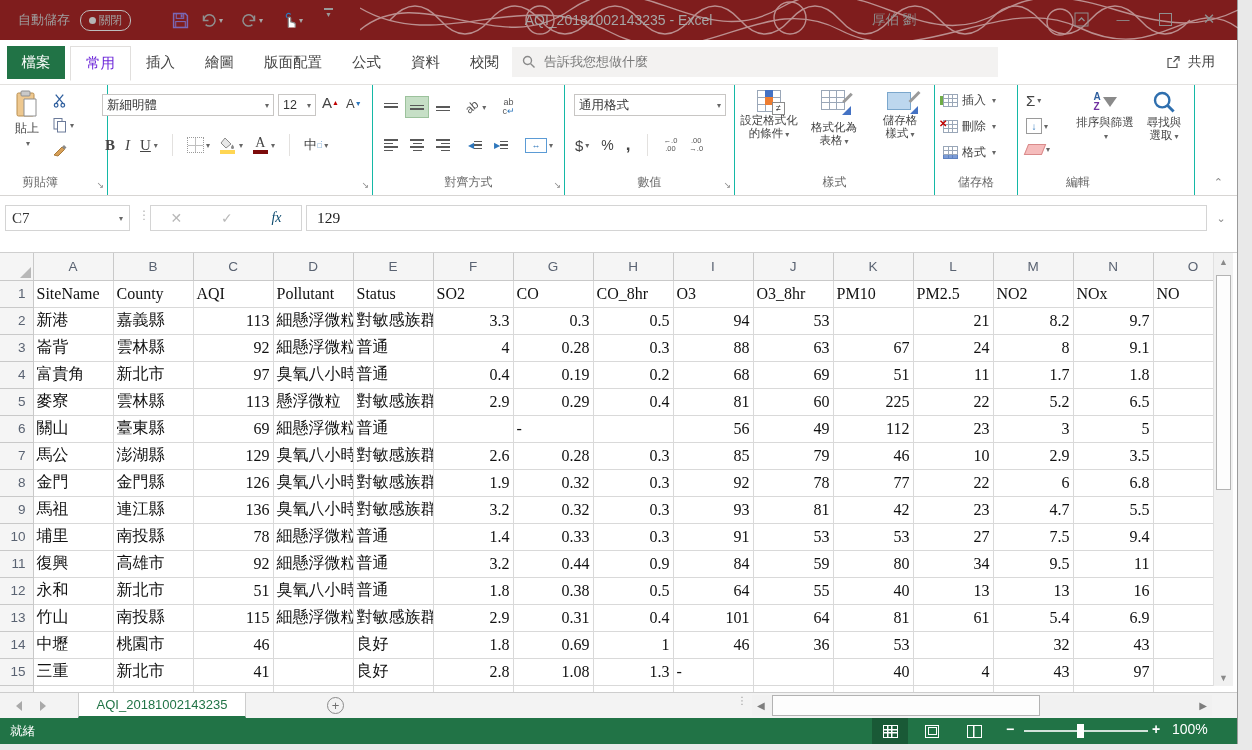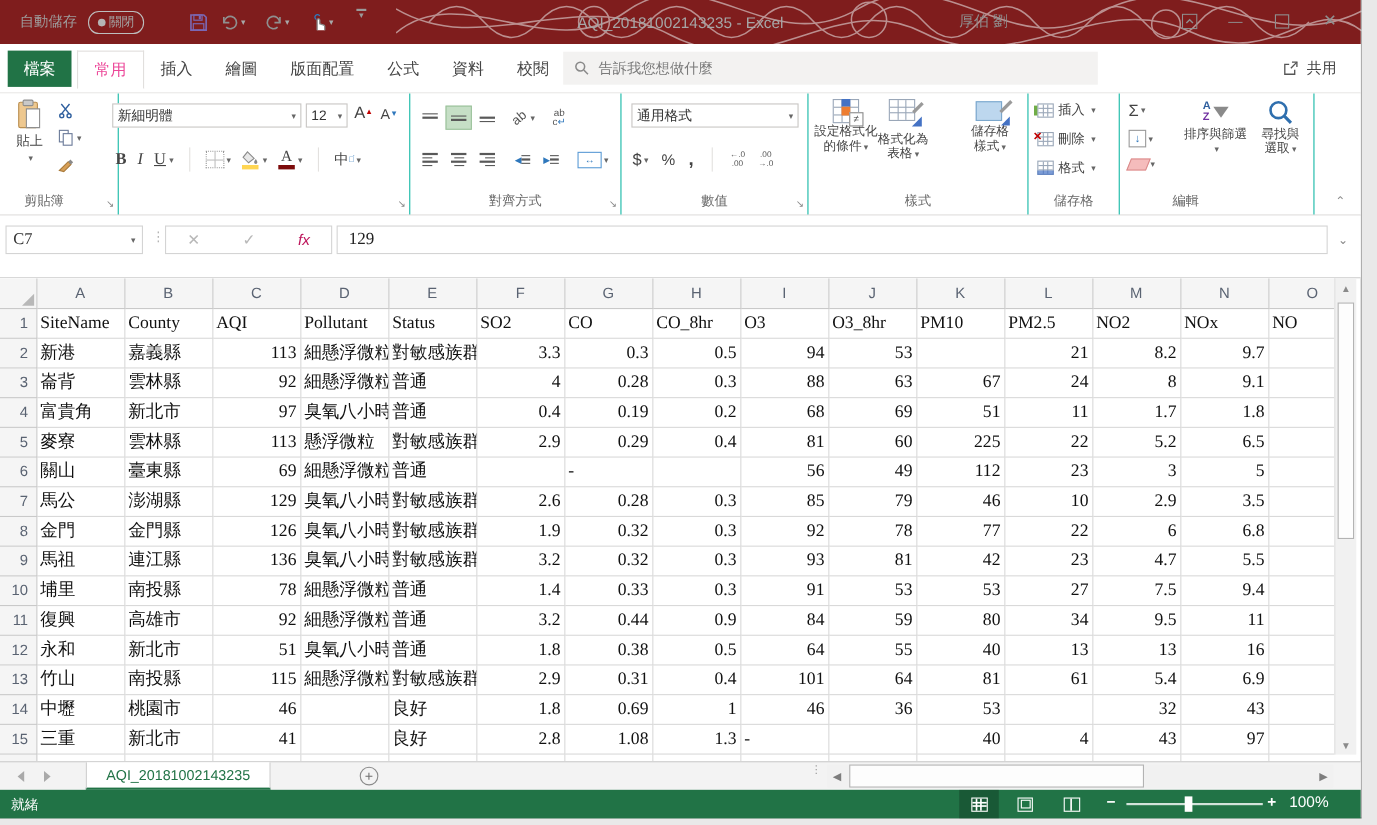--- a/index.html
+++ b/index.html
@@ -18,21 +18,21 @@
   .mini-arrow{font-size:8px;color:#a8a8a8;margin-left:1px;}
   #win-title{left:50%;transform:translateX(-50%);font-size:14px;color:#a6a6a6;white-space:nowrap;}
   .winctl{position:absolute;top:0;width:34px;height:38px;display:flex;align-items:center;justify-content:center;
     color:#8f8f8f;font-size:13px;}
   
   #tabrow{left:0;top:40px;width:100%;height:45px;background:#fff;border-bottom:1px solid #e3e1df;box-sizing:border-box;}
   #file-tab{position:absolute;left:7px;top:6px;width:58px;height:33px;background:#217346;color:#fff;
     display:flex;align-items:center;justify-content:center;font-size:14.5px;}
   #ribbon-tabs{position:absolute;left:70px;top:6px;height:34px;display:flex;}
   .rtab{height:33px;display:flex;align-items:center;padding:0 15px;font-size:14.5px;color:#444;}
-  .rtab.active{color:#ec4899;background:#fff;border:1px solid #e1dfdd;border-bottom:1px solid #fff;}
+  .rtab.active{color:#6d28d9;background:#fff;border:1px solid #e1dfdd;border-bottom:1px solid #fff;}
   #tellme{position:absolute;left:512px;top:7px;width:486px;height:30px;background:#f3f2f1;
     display:flex;align-items:center;padding-left:10px;box-sizing:border-box;gap:8px;color:#7a7a7a;font-size:13px;}
   #share-area{position:absolute;right:22px;top:7px;height:30px;display:flex;align-items:center;gap:6px;color:#444;font-size:13.5px;}
   
   #ribbon{left:0;top:85px;width:100%;height:111px;background:#fff;border-bottom:1px solid #d7d5d3;box-sizing:border-box;font-size:12px;color:#444;}
   .rgroup{position:absolute;top:0;height:110px;border-right:1px solid #14b8a6;box-sizing:border-box;}
   .glabel{position:absolute;bottom:4px;left:0;width:100%;text-align:center;color:#696969;font-size:12px;}
   .launcher{position:absolute;right:3px;bottom:5px;font-size:9px;color:#8a8a8a;}
   .row1{position:absolute;top:8px;height:28px;display:flex;align-items:center;}
   .row2{position:absolute;top:46px;height:28px;display:flex;align-items:center;}
@@ -420,21 +420,21 @@
           <span style="position:absolute;inset:0;" class="gridicon"></span>
           <span style="position:absolute;left:8px;top:0;width:8px;height:7px;background:#4472c4;"></span>
           <span style="position:absolute;left:8px;top:7px;width:8px;height:8px;background:#ed7d31;"></span>
           <span style="position:absolute;right:-4px;bottom:-3px;width:11px;height:11px;background:#fff;border:1px solid #8a8a8a;font-size:9px;line-height:10px;text-align:center;color:#333;">≠</span>
         </span>
         <span class="two-line">
           <span>設定格式化</span><br>
           <span>的條件</span><span class="arrow">▾</span>
         </span>
       </div>
-      <div class="bigbtn" style="left:54px;width:64px;gap:9px;">
+      <div class="bigbtn" style="left:67px;width:64px;gap:9px;">
         <span style="position:relative;width:26px;height:22px;">
           <span style="position:absolute;left:0;top:0;width:24px;height:20px;" class="gridicon"></span>
           <span style="position:absolute;right:-4px;bottom:-3px;width:0;height:0;border-left:9px solid transparent;border-bottom:9px solid #4472c4;"></span>
           <span style="position:absolute;right:-2px;top:2px;width:3px;height:12px;background:#9a9a9a;transform:rotate(45deg);"></span>
         </span>
         <span class="two-line">
           <span>格式化為</span><br>
           <span>表格</span><span class="arrow">▾</span>
         </span>
       </div>
@@ -523,21 +523,21 @@
 
   <div id="fbar" class="abs">
     <div class="fb" id="namebox">
       <span>C7</span>
       <span class="arrow">▾</span>
     </div>
     <div id="fb-dots">⋮</div>
     <div class="fb" id="fbtns">
       <span>✕</span>
       <span>✓</span>
-      <span style="font-family:Liberation Sans, sans-serif;font-style:italic;color:#be185d;">fx</span>
+      <span style="font-family:Liberation Serif, serif;font-style:italic;color:#0c4a6e;">fx</span>
     </div>
     <div class="fb" id="fvalue">129</div>
     <div class="fb" id="fexpand">
       <span>⌄</span>
     </div>
   </div>
 
   <div id="grid" class="abs">
     <table>
         <colgroup id="cols">

